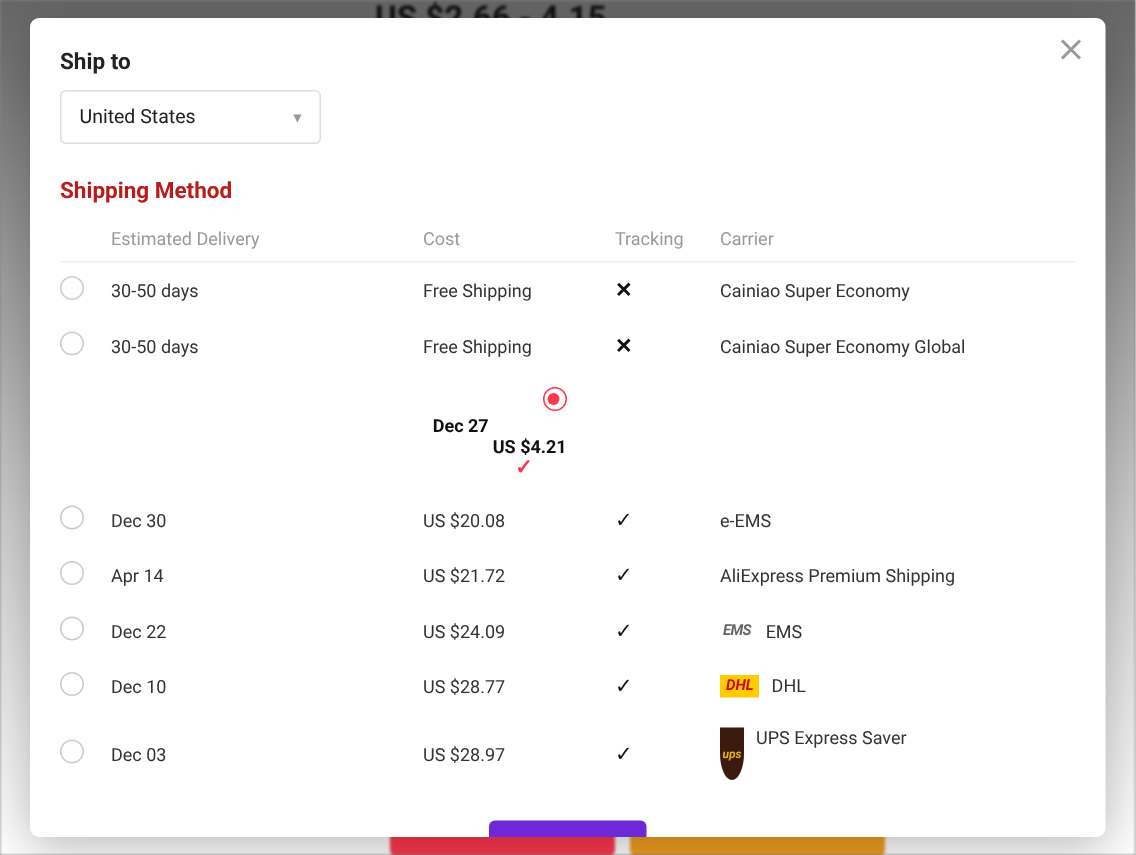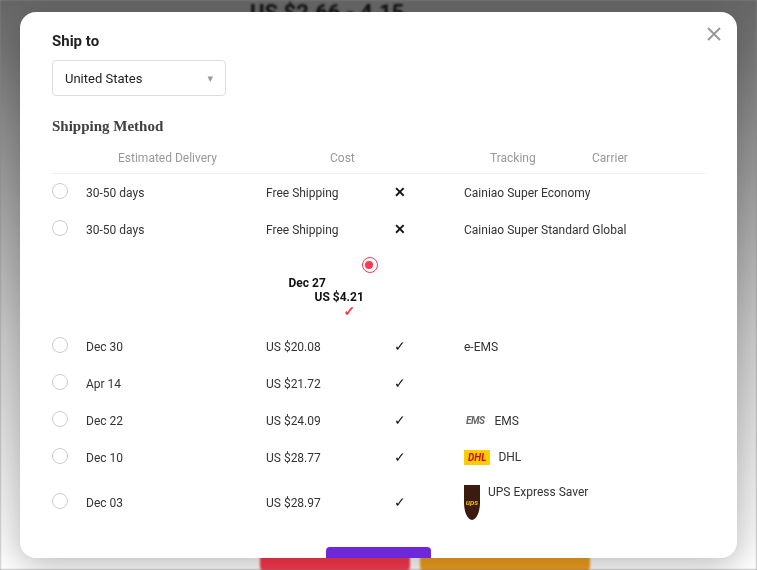--- a/index.html
+++ b/index.html
@@ -25,23 +25,23 @@
   font-weight: 700;
   color: #111;
 }
 .modal {
   position: absolute;
   top: 12px;
   left: 20px;
   right: 20px;
   bottom: 12px;
   background: #fff;
-  border-radius: 16px;
+  border-radius: 6px;
   box-shadow: 0 8px 32px rgba(0,0,0,0.25);
-  padding: 20px 32px;
+  padding: 20px 20px;
   overflow: hidden;
 }
 .close {
   position: absolute;
   top: 14px;
   right: 16px;
   cursor: pointer;
   color: #999;
   font-size: 18px;
   line-height: 1;
@@ -66,39 +66,37 @@
   color: #222;
   margin-bottom: 22px;
 }
 .chevron {
   color: #999;
   font-size: 11px;
 }
 .method-label {
   font-size: 15px;
   font-weight: 700;
-  color: #404040;
+  color: #b91c1c;
   margin-bottom: 10px;
-  font-family: Liberation Serif, serif;
 }
 .table {
   width: 100%;
 }
 .header-row {
   display: flex;
   align-items: center;
   padding: 6px 0 8px 0;
   border-bottom: 1px solid #eee;
   font-size: 12px;
   color: #999;
-  gap: 32px;
 }
 .col-radio { width: 34px; }
 .col-delivery { width: 180px; }
-.col-cost { width: 128px; }
+.col-cost { width: 128px; margin-left: 28px; }
 .col-tracking { width: 70px; text-align: left; }
 .col-carrier { flex: 1; }
 .row {
   display: flex;
   align-items: center;
   padding: 9px 0;
   font-size: 12px;
   color: #333;
   cursor: pointer;
 }
@@ -212,21 +210,21 @@
           <div class="col-carrier carrier-cell">
             <span>Cainiao Super Economy</span>
           </div>
         </div>
         <div class="row">
           <div class="col-radio"><span class="radio"></span></div>
           <div class="col-delivery">30-50 days</div>
           <div class="col-cost">Free Shipping</div>
           <div class="col-tracking"><span class="tracking-mark tracking-x">✕</span></div>
           <div class="col-carrier carrier-cell">
-            <span>Cainiao Super Standard Global</span>
+            <span>Cainiao Super Economy Global</span>
           </div>
         </div>
         <div class="row selected">
           <div class="col-radio"><span class="radio"></span></div>
           <div class="col-delivery">Dec 27</div>
           <div class="col-cost">US $4.21</div>
           <div class="col-tracking"><span class="tracking-mark tracking-check">✓</span></div>
         </div>
         <div class="row">
           <div class="col-radio"><span class="radio"></span></div>
@@ -235,20 +233,23 @@
           <div class="col-tracking"><span class="tracking-mark tracking-check">✓</span></div>
           <div class="col-carrier carrier-cell">
             <span>e-EMS</span>
           </div>
         </div>
         <div class="row">
           <div class="col-radio"><span class="radio"></span></div>
           <div class="col-delivery">Apr 14</div>
           <div class="col-cost">US $21.72</div>
           <div class="col-tracking"><span class="tracking-mark tracking-check">✓</span></div>
+          <div class="col-carrier carrier-cell">
+            <span>AliExpress Premium Shipping</span>
+          </div>
         </div>
         <div class="row">
           <div class="col-radio"><span class="radio"></span></div>
           <div class="col-delivery">Dec 22</div>
           <div class="col-cost">US $24.09</div>
           <div class="col-tracking"><span class="tracking-mark tracking-check">✓</span></div>
           <div class="col-carrier carrier-cell">
             <span class="carrier-logo logo-ems">EMS</span>
             <span>EMS</span>
           </div>

